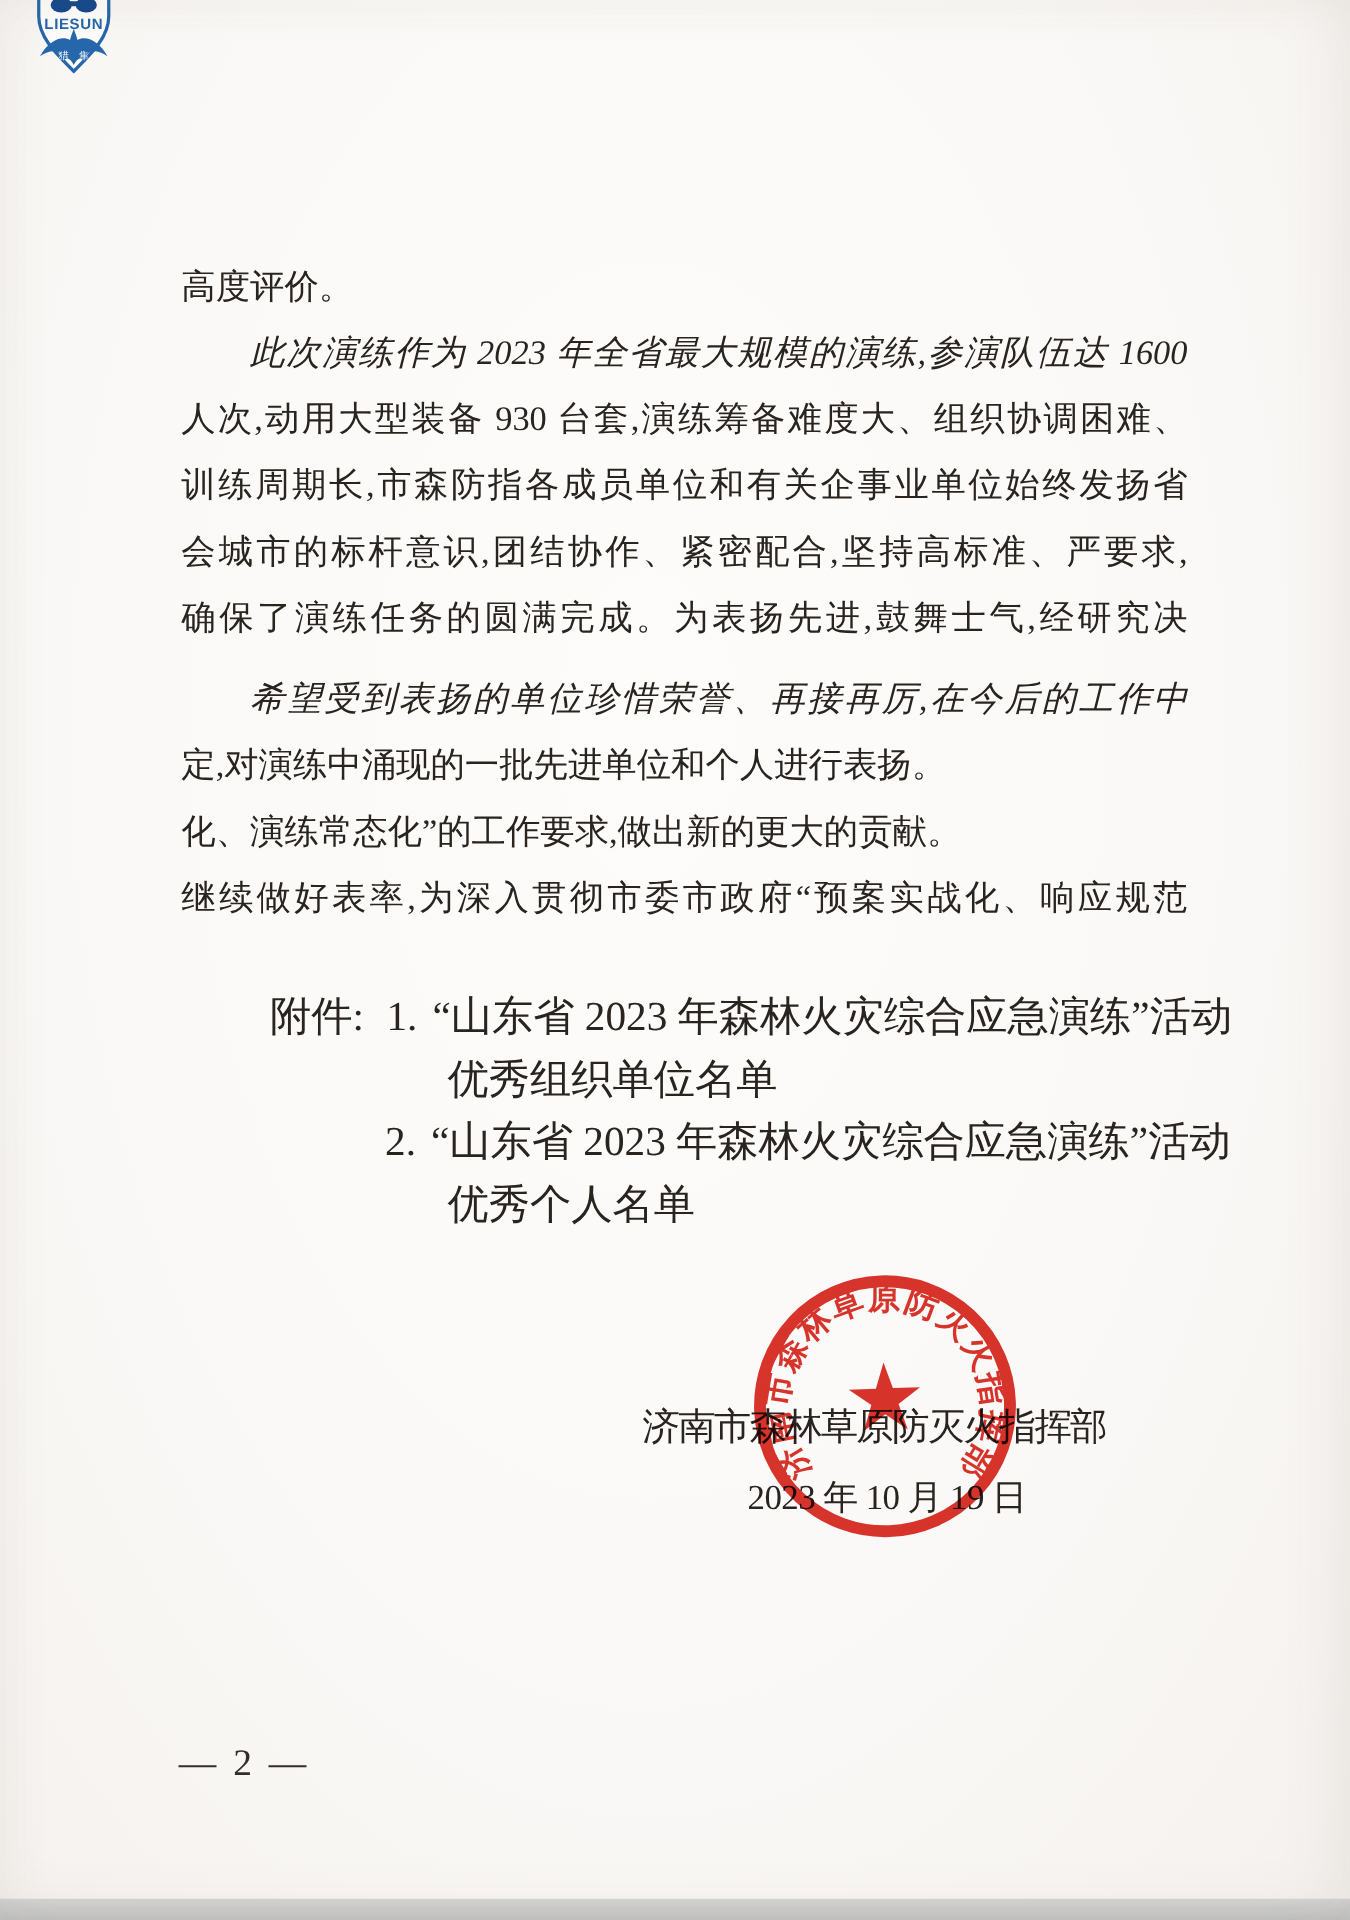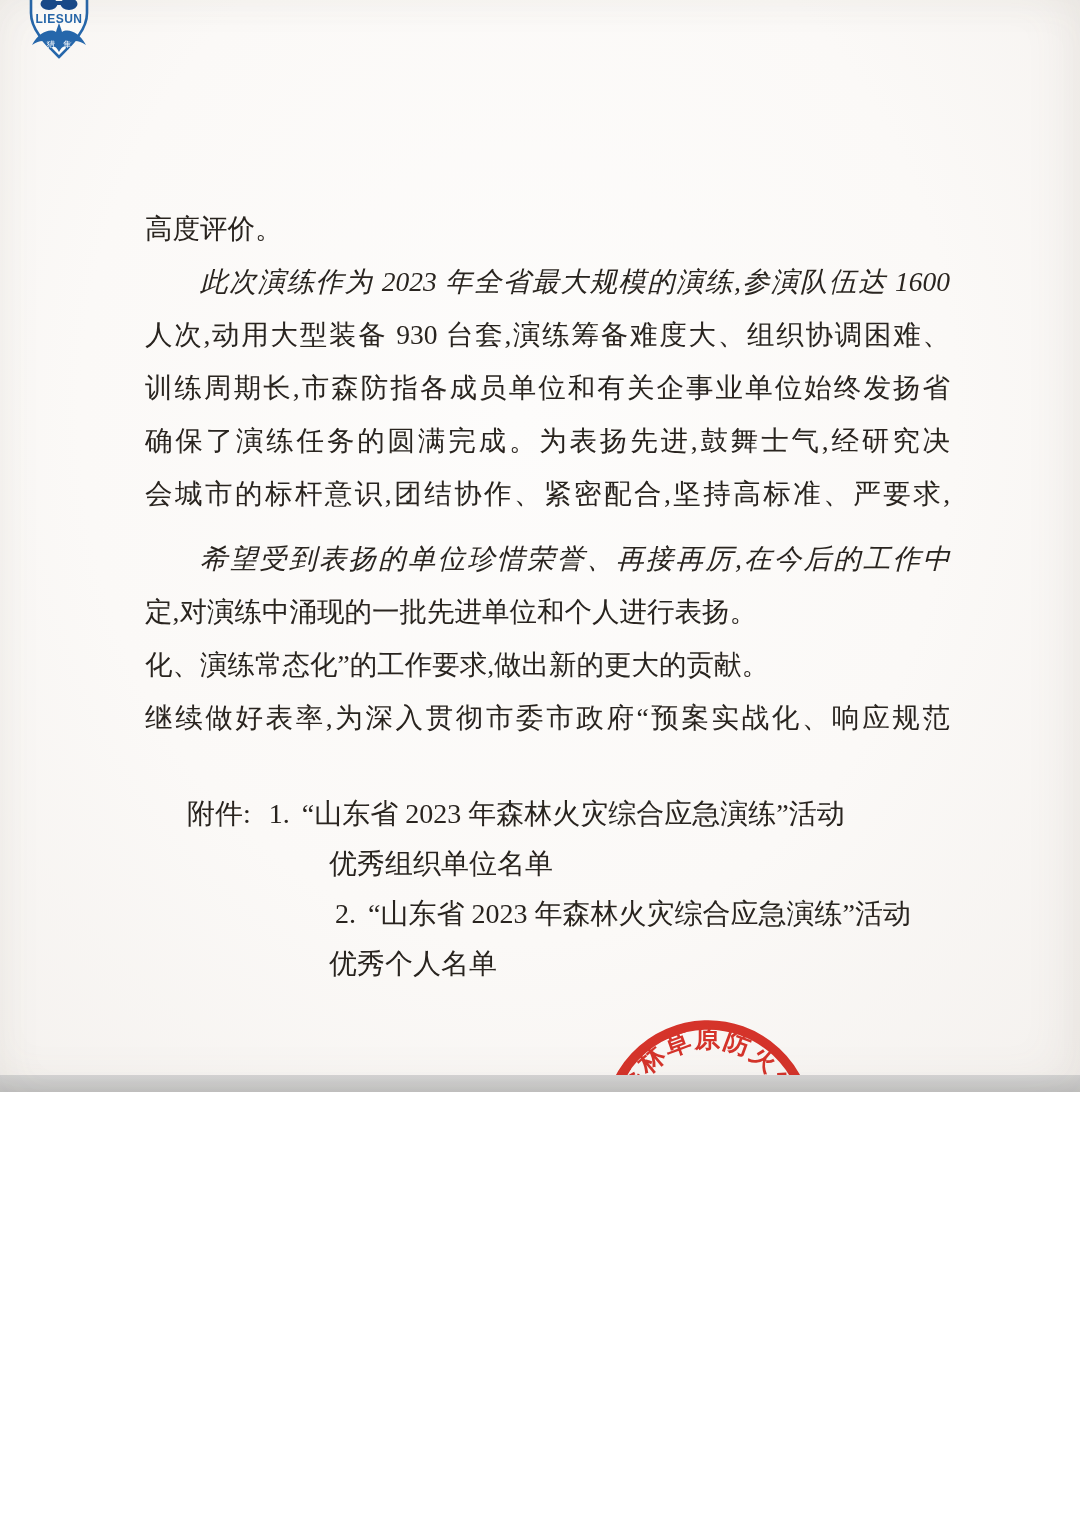--- a/index.html
+++ b/index.html
@@ -1,19 +1,19 @@
 <!DOCTYPE html>
 <html><head>
 <meta charset="utf-8">
 <style>
   html, body { margin: 0; padding: 0; }
   .page {
     position: relative;
     width: 1080px;
-    height: 1092px;
+    height: 1536px;
     overflow: hidden;
     background:
       radial-gradient(ellipse at 48% 38%, #fdfcfb 0%, #fbf9f7 55%, #f4f1ee 100%);
     font-family: "Liberation Serif", serif;
     color: #29241f;
   }
   .page::after {
     content: "";
     position: absolute;
     inset: 0;
@@ -39,30 +39,30 @@
     line-height: 53px;
     letter-spacing: 0;
   }
   .line { text-align: justify; }
   .line.j { text-align-last: justify; }
   .line.ind { text-indent: 55px; font-style: italic; }
   .line.p2 { margin-top: 12px; }
   
   .attach {
     position: absolute;
-    left: 187px;
+    left: 216px;
     top: 789px;
     width: 780px;
-    font-size: 28px;
+    font-size: 33px;
     line-height: 50px;
   }
   .attach .anum { display: inline-block; margin-left: 18px; margin-right: 12px; }
   .attach .anum2 { display: inline-block; margin-right: 12px; }
   .attach .sub { padding-left: 142px; }
-  .attach .row3 { padding-left: 92px; text-align: center; }
+  .attach .row3 { padding-left: 92px; }
   
   .sig-org {
     position: absolute;
     left: 514px;
     top: 1121px;
     font-size: 30px;
     letter-spacing: -1.5px;
     white-space: nowrap;
   }
   .sig-date {
@@ -111,22 +111,22 @@
     <path d="M9,88 C16,75 27,71 33,75 C34,71 35,69 36,66 C37,69 38,71 39,75 C45,71 56,75 63,88 C56,83 50,83 47,86 L45,93 C42,88 39,89 36,95 C33,89 30,88 27,93 L25,86 C22,83 16,83 9,88 Z" fill="#2667ab"></path>
     <text x="28" y="90" text-anchor="middle" font-size="8" fill="#ffffff">猎</text>
     <text x="44" y="90" text-anchor="middle" font-size="8" fill="#ffffff">隼</text>
   </svg>
 
   <div class="content">
     <div class="line">高度评价。</div>
     <div class="line j ind">此次演练作为 2023 年全省最大规模的演练,参演队伍达 1600</div>
     <div class="line j">人次,动用大型装备 930 台套,演练筹备难度大、组织协调困难、</div>
     <div class="line j">训练周期长,市森防指各成员单位和有关企事业单位始终发扬省</div>
+    <div class="line j">会城市的标杆意识,团结协作、紧密配合,坚持高标准、严要求,</div>
     <div class="line j">确保了演练任务的圆满完成。为表扬先进,鼓舞士气,经研究决</div>
-    <div class="line j">会城市的标杆意识,团结协作、紧密配合,坚持高标准、严要求,</div>
     <div class="line j ind p2">希望受到表扬的单位珍惜荣誉、再接再厉,在今后的工作中</div>
     <div class="line">定,对演练中涌现的一批先进单位和个人进行表扬。</div>
     <div class="line">化、演练常态化”的工作要求,做出新的更大的贡献。</div>
     <div class="line j">继续做好表率,为深入贯彻市委市政府“预案实战化、响应规范</div>
   </div>
 
   <div class="attach">
     <div class="row1">
       <span>附件:</span><span class="anum">1.</span><span>“山东省 2023 年森林火灾综合应急演练”活动</span>
     </div>

